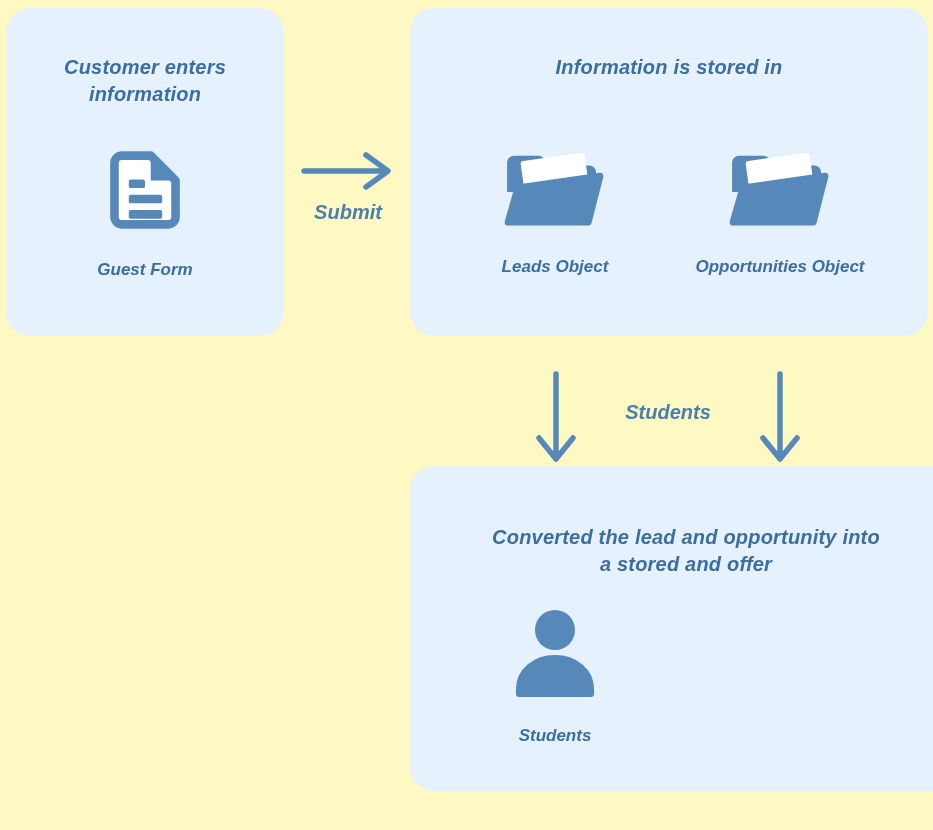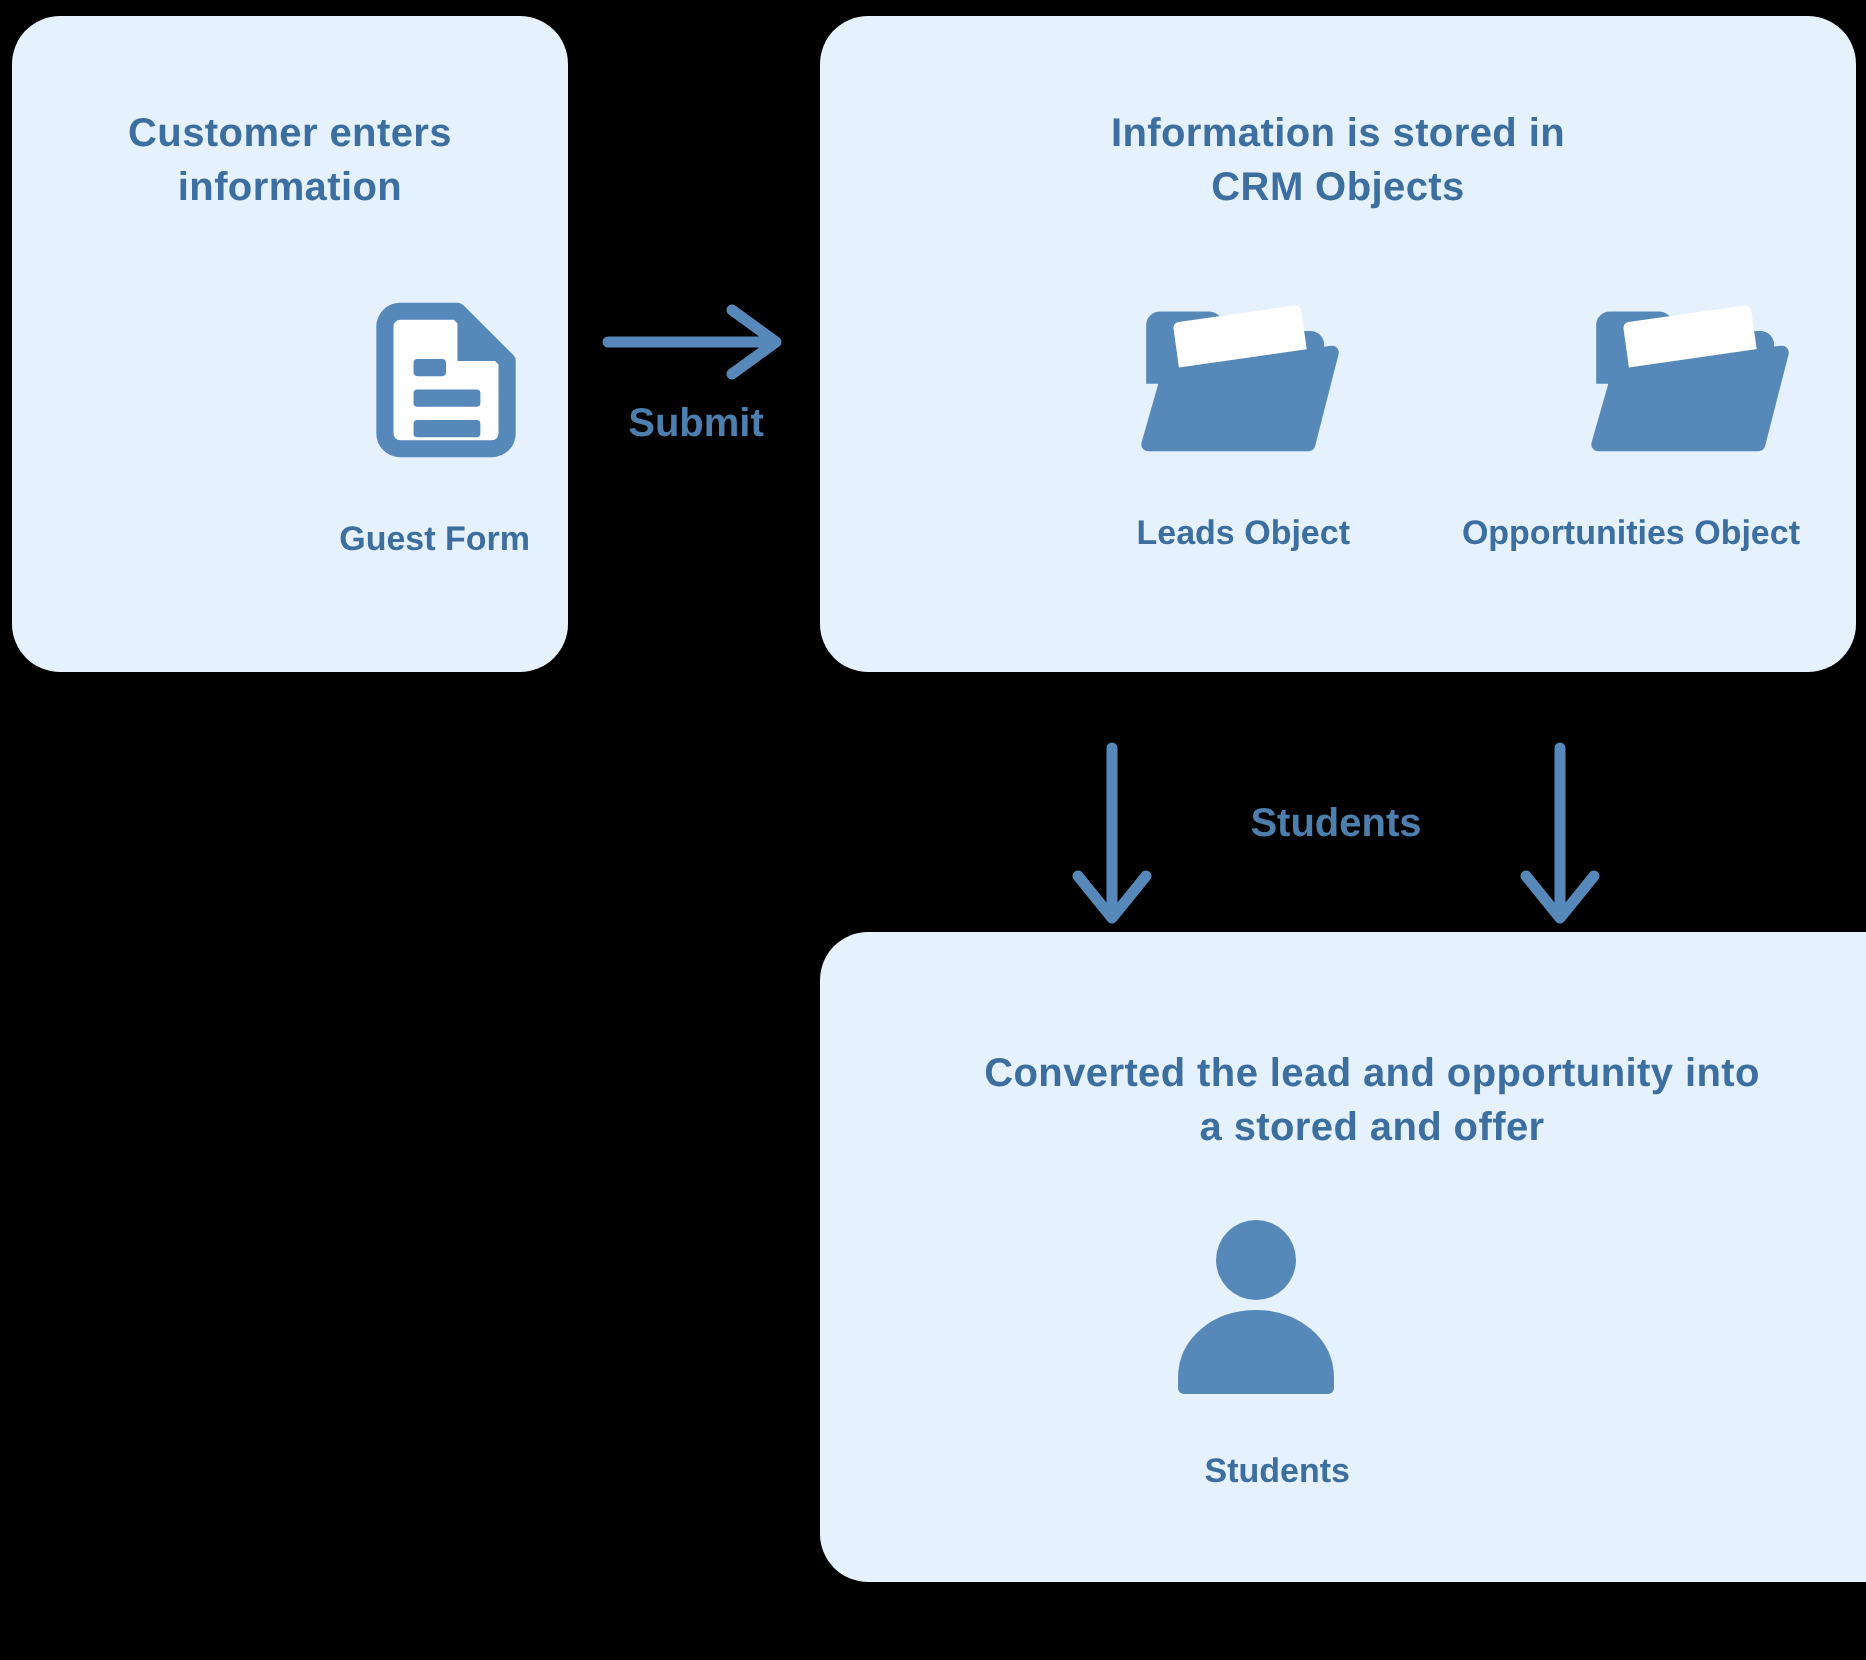--- a/index.html
+++ b/index.html
@@ -3,25 +3,25 @@
 <meta charset="utf-8">
 <style>
 :root{
   --box-bg:#e5f1fc;
   --accent:#5689b9;
   --text:#3c6e9f;
   --flow:#4c7fae;
 }
 *{margin:0;padding:0;box-sizing:border-box;}
 body{font-family:"Liberation Sans",sans-serif;background:#ffffff;}
-.canvas{position:relative;width:933px;height:830px;background:#000000;overflow:hidden;}
+.canvas{position:relative;width:933px;height:830px;background:#fef9c3;overflow:hidden;font-style:italic;}
 .panel{position:absolute;background:var(--box-bg);border-radius:24px;}
 .panel-title{position:absolute;left:0;width:100%;text-align:center;color:var(--text);
   font-weight:700;font-size:20px;line-height:27px;letter-spacing:.2px;}
-.item{position:absolute;width:240px;display:flex;flex-direction:column;align-items:flex-end;}
+.item{position:absolute;width:240px;display:flex;flex-direction:column;align-items:center;}
 .icon-box{display:flex;align-items:center;justify-content:center;}
 .icon{color:var(--accent);display:block;line-height:0;}
 .caption{color:var(--text);font-weight:700;font-size:17px;text-align:center;margin-top:26px;}
 .flow-label{position:absolute;color:var(--flow);font-weight:700;font-size:20px;text-align:center;}
 .arrow{position:absolute;color:var(--accent);line-height:0;}
 </style>
 </head>
 <body>
 
 <div class="canvas">
@@ -50,21 +50,20 @@
   <div class="arrow" style="left:300px;top:150px;">
     <svg width="96" height="42" viewBox="0 0 96 42" aria-hidden="true">
       <path d="M4 21 H86 M66 5 L88 21 L66 37" fill="none" stroke="currentColor" stroke-width="5.5" stroke-linecap="round" stroke-linejoin="round"></path>
     </svg>
   </div>
   <div class="flow-label" style="left:300px;top:201px;width:96px;">Submit</div>
 
   <div class="panel" style="left:410px;top:8px;width:518px;height:328px;">
     <div class="panel-title" style="top:46px;">
       <div>Information is stored in</div>
-      <div>CRM Objects</div>
     </div>
 
     <div class="item" style="left:25px;top:135px;">
       <div class="icon-box" style="height:88px;">
         <span class="icon">
           <svg width="108" height="88" viewBox="0 0 110 90" aria-hidden="true">
             <path d="M6 20 a7 7 0 0 1 7 -7 h25 a7 7 0 0 1 5 2 l8 8 h39 a7 7 0 0 1 7 7 v20 H6 Z" fill="currentColor"></path>
             <rect x="22" y="14" width="66" height="40" rx="3" fill="#ffffff" transform="rotate(-8 55 34)"></rect>
             <path d="M17 46 L101 34 L89 81 L7 81 Z" fill="currentColor" stroke="currentColor" stroke-width="7" stroke-linejoin="round"></path>
           </svg>

